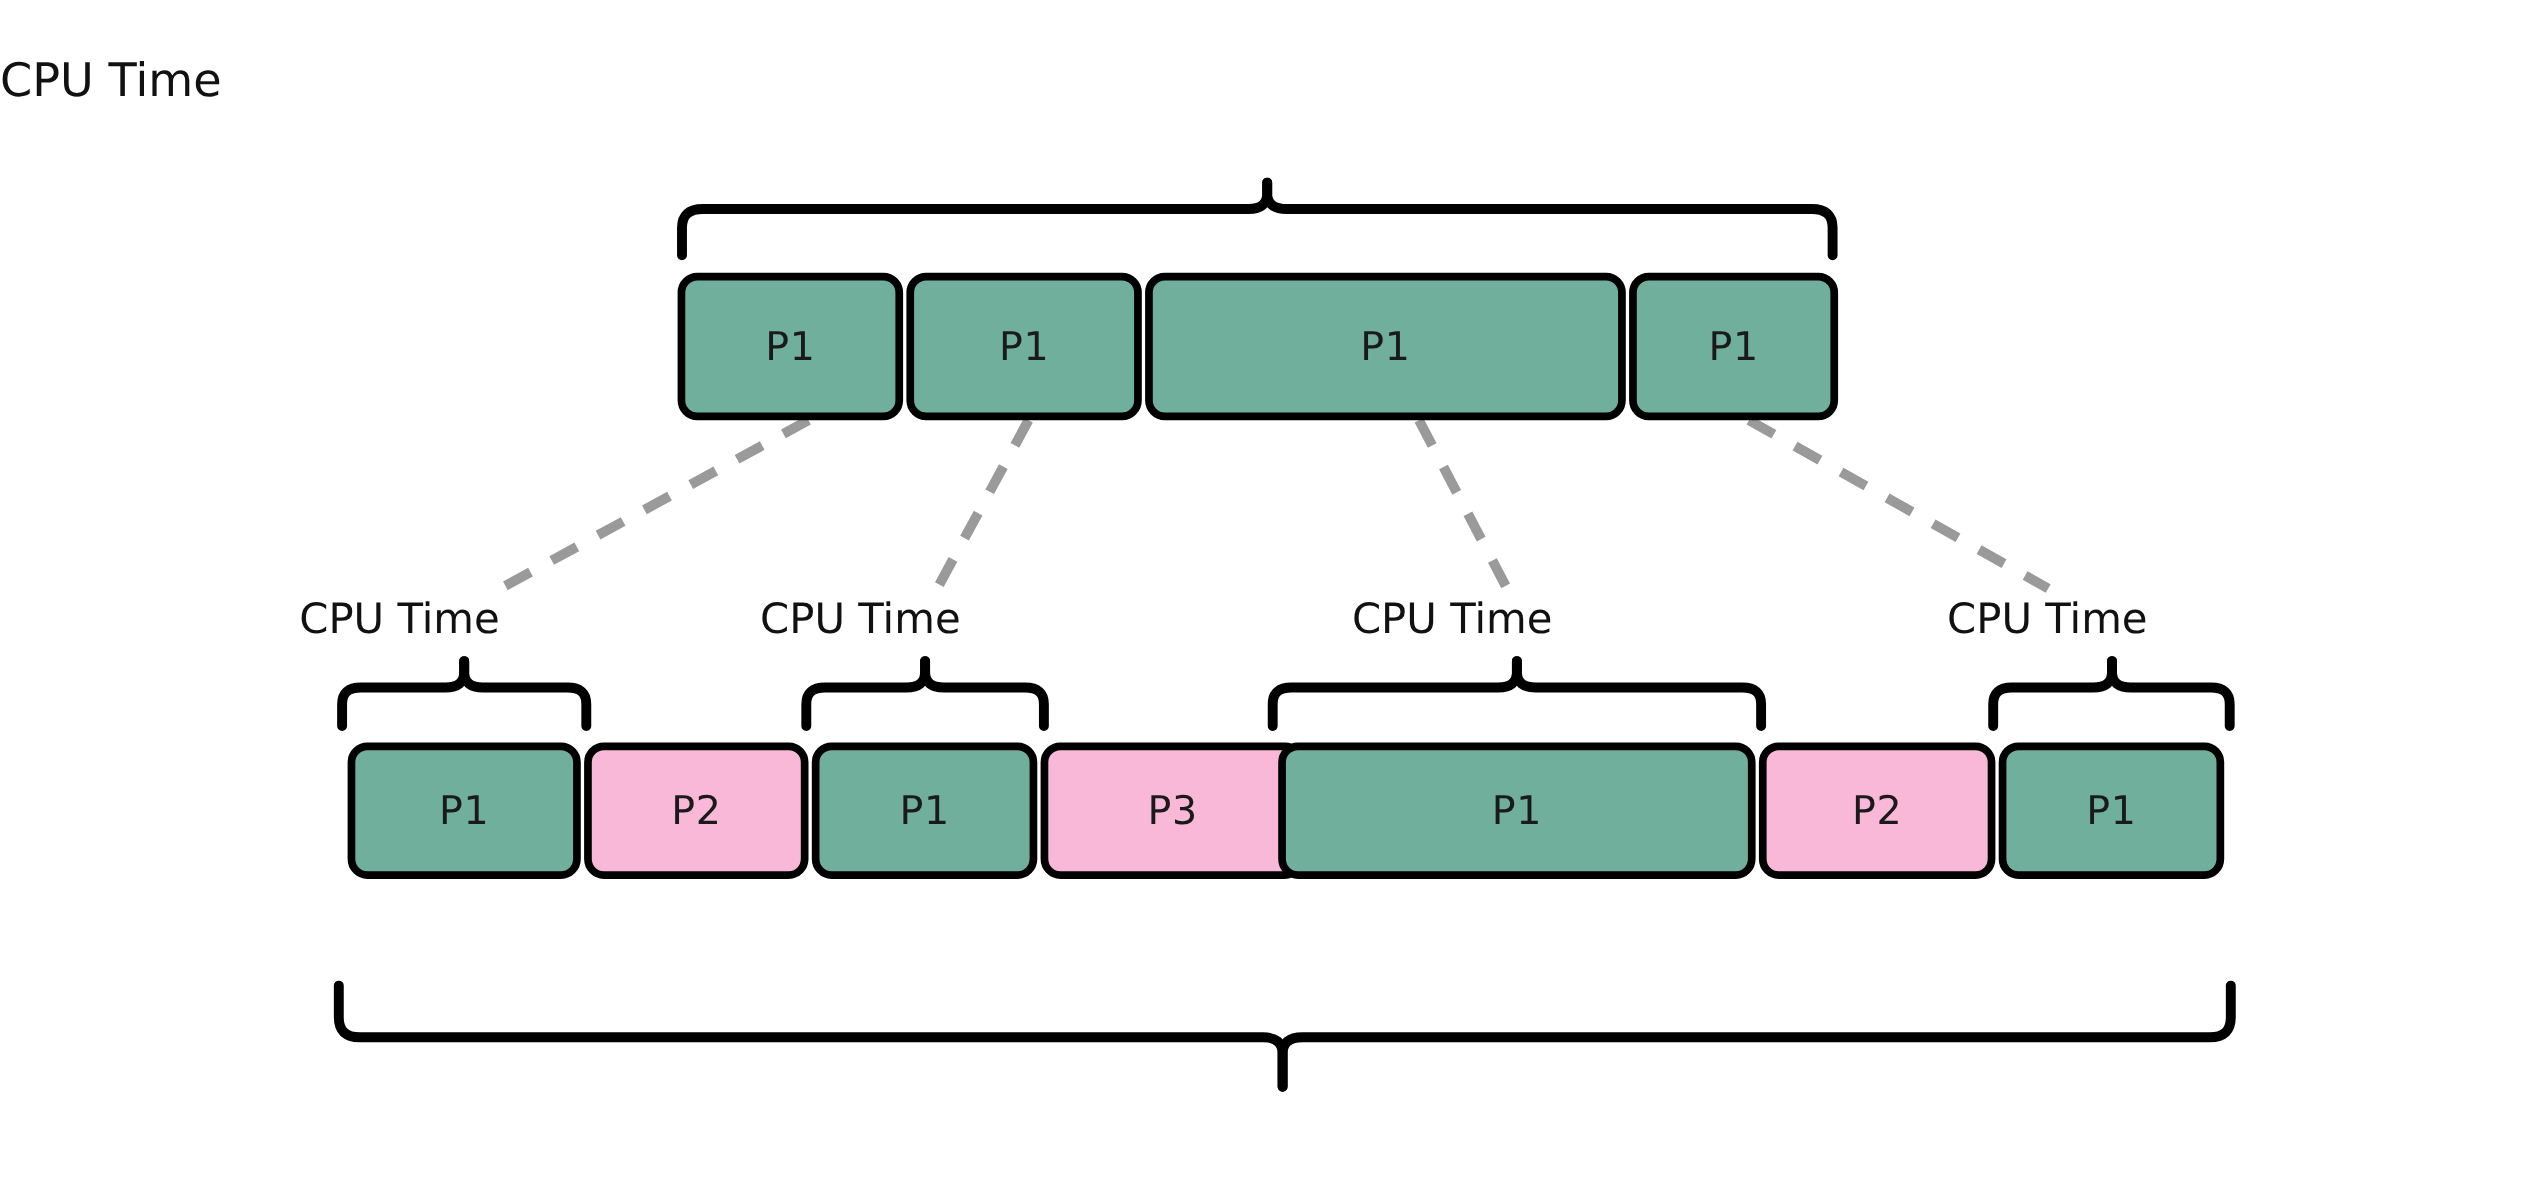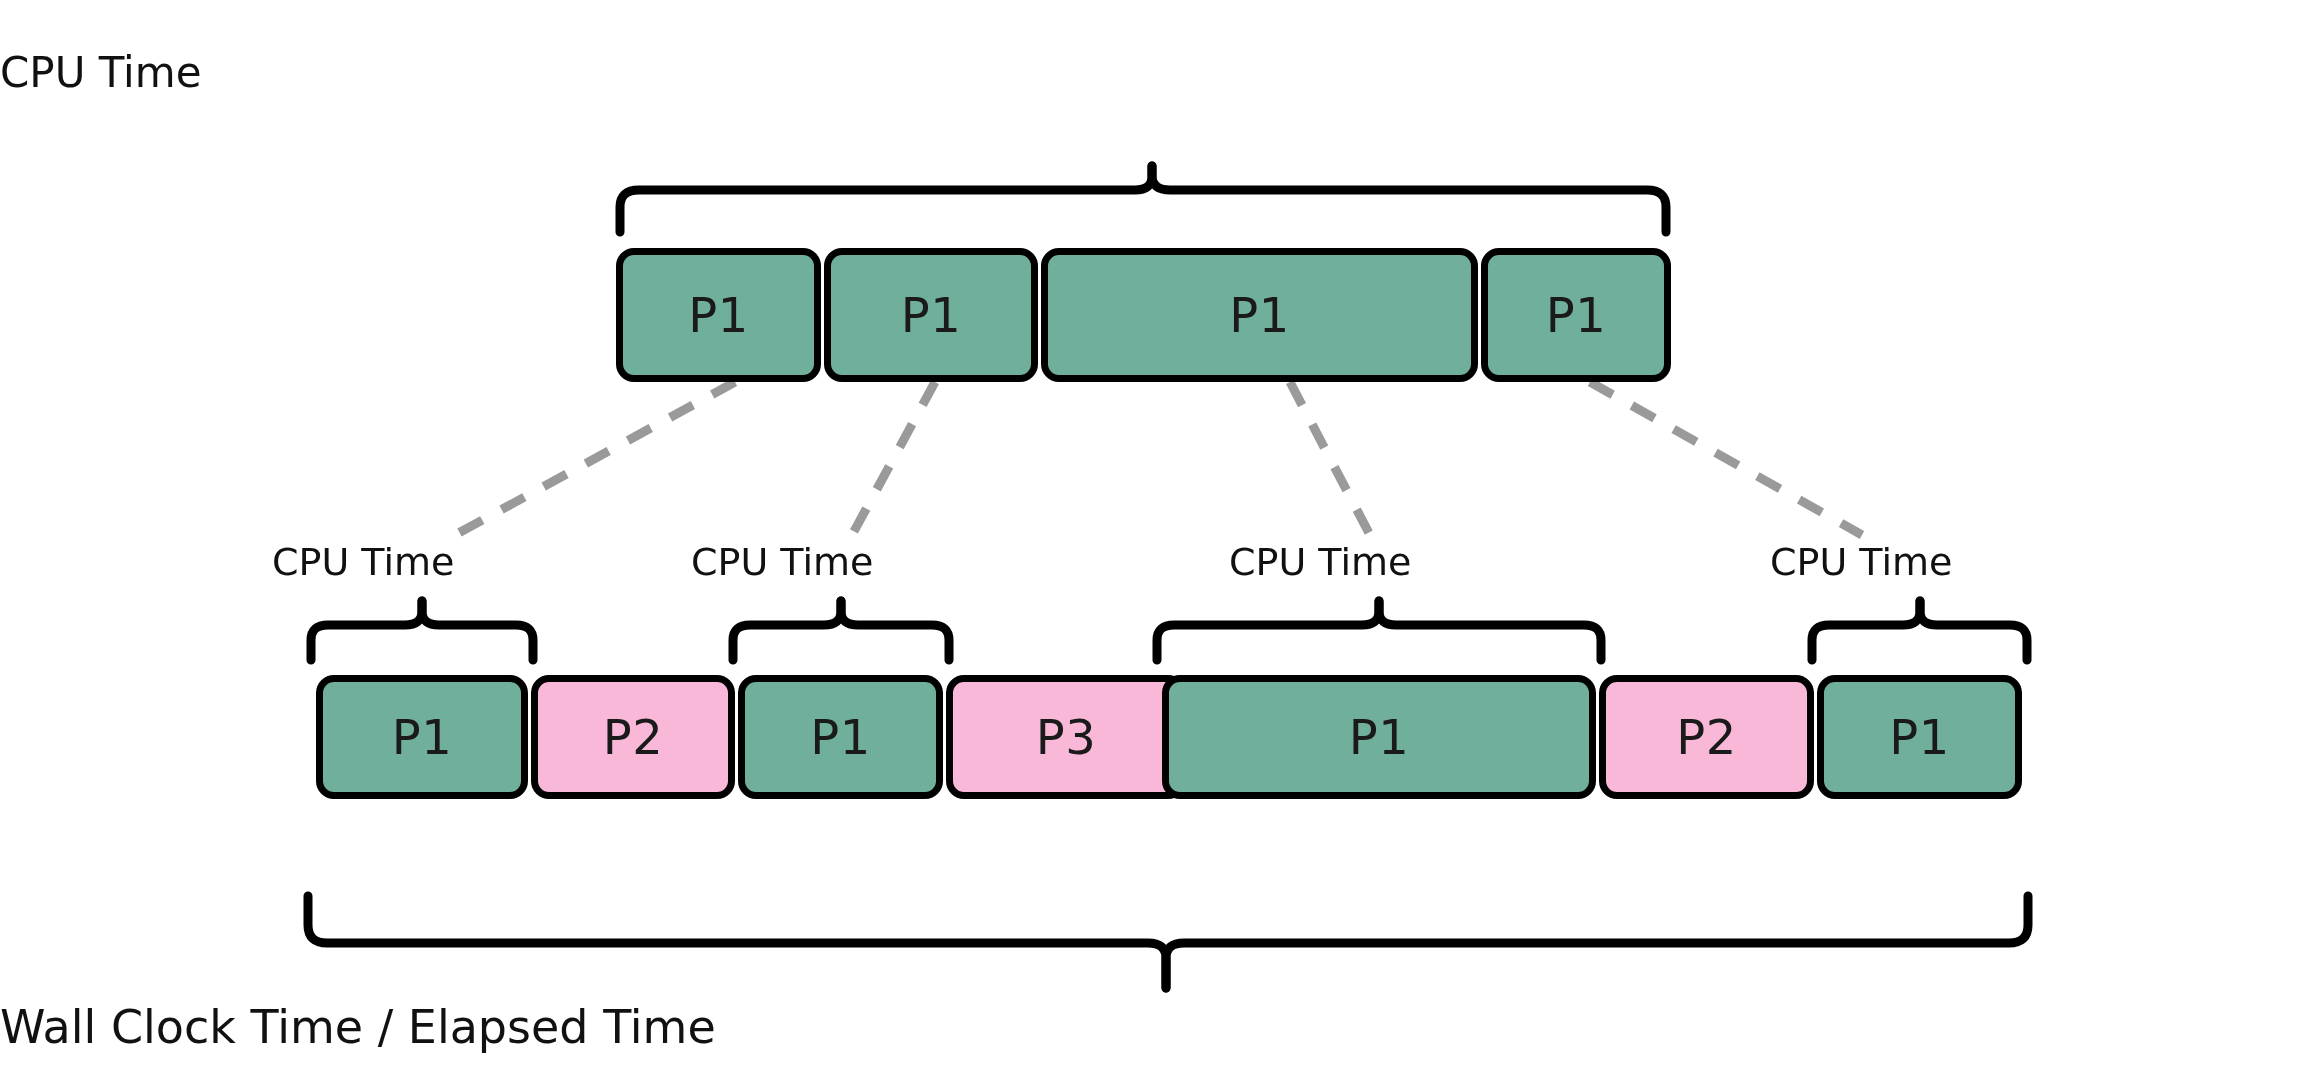--- a/index.html
+++ b/index.html
@@ -26,21 +26,21 @@
   }
   .blk {
     position: absolute;
     box-sizing: border-box;
     border: 7px solid #000000;
     border-radius: 18px;
     display: flex;
     align-items: center;
     justify-content: center;
     font-family: "DejaVu Sans", sans-serif;
-    font-size: 48px;
+    font-size: 36px;
     color: #1a1a1a;
     letter-spacing: 0.5px;
   }
   .lbl {
     position: absolute;
     font-family: "DejaVu Sans", sans-serif;
     color: #111111;
     white-space: nowrap;
     text-align: left;
   }
@@ -133,15 +133,14 @@
       <span>P1</span>
     </div>
     <div class="blk" style="left:1599px; top:675px; width:215px; height:124px; background:#FAB8D8;">
       <span>P2</span>
     </div>
     <div class="blk" style="left:1817px; top:675px; width:205px; height:124px; background:#70AF9C;">
       <span>P1</span>
     </div>
   </div>
 
-  <div class="lbl lbl-bottom" style="left:0; top:1000px; width:2301px;">Wall Clock Time / Elapsed Time</div>
 
 </div>
 
 </body></html>

